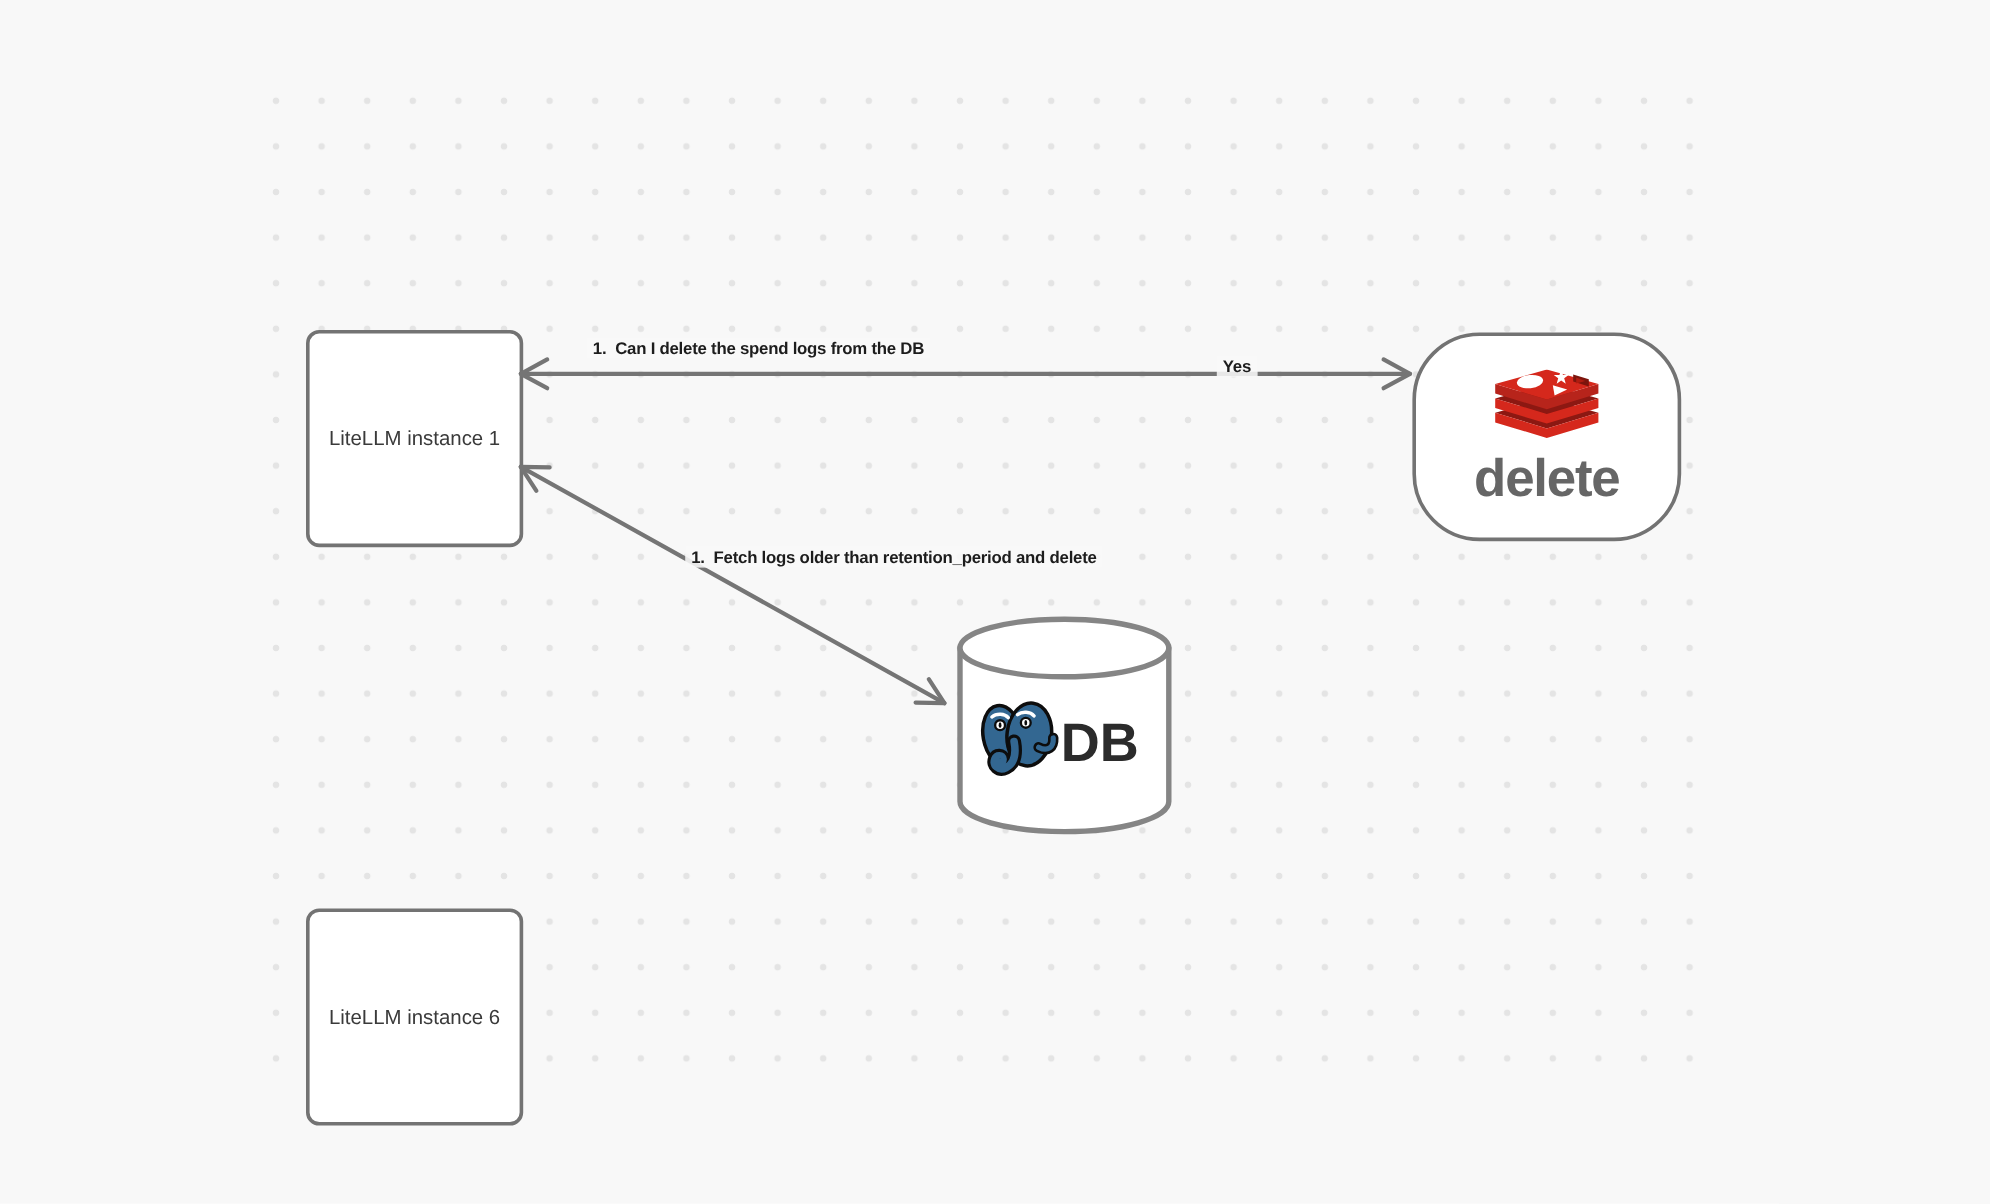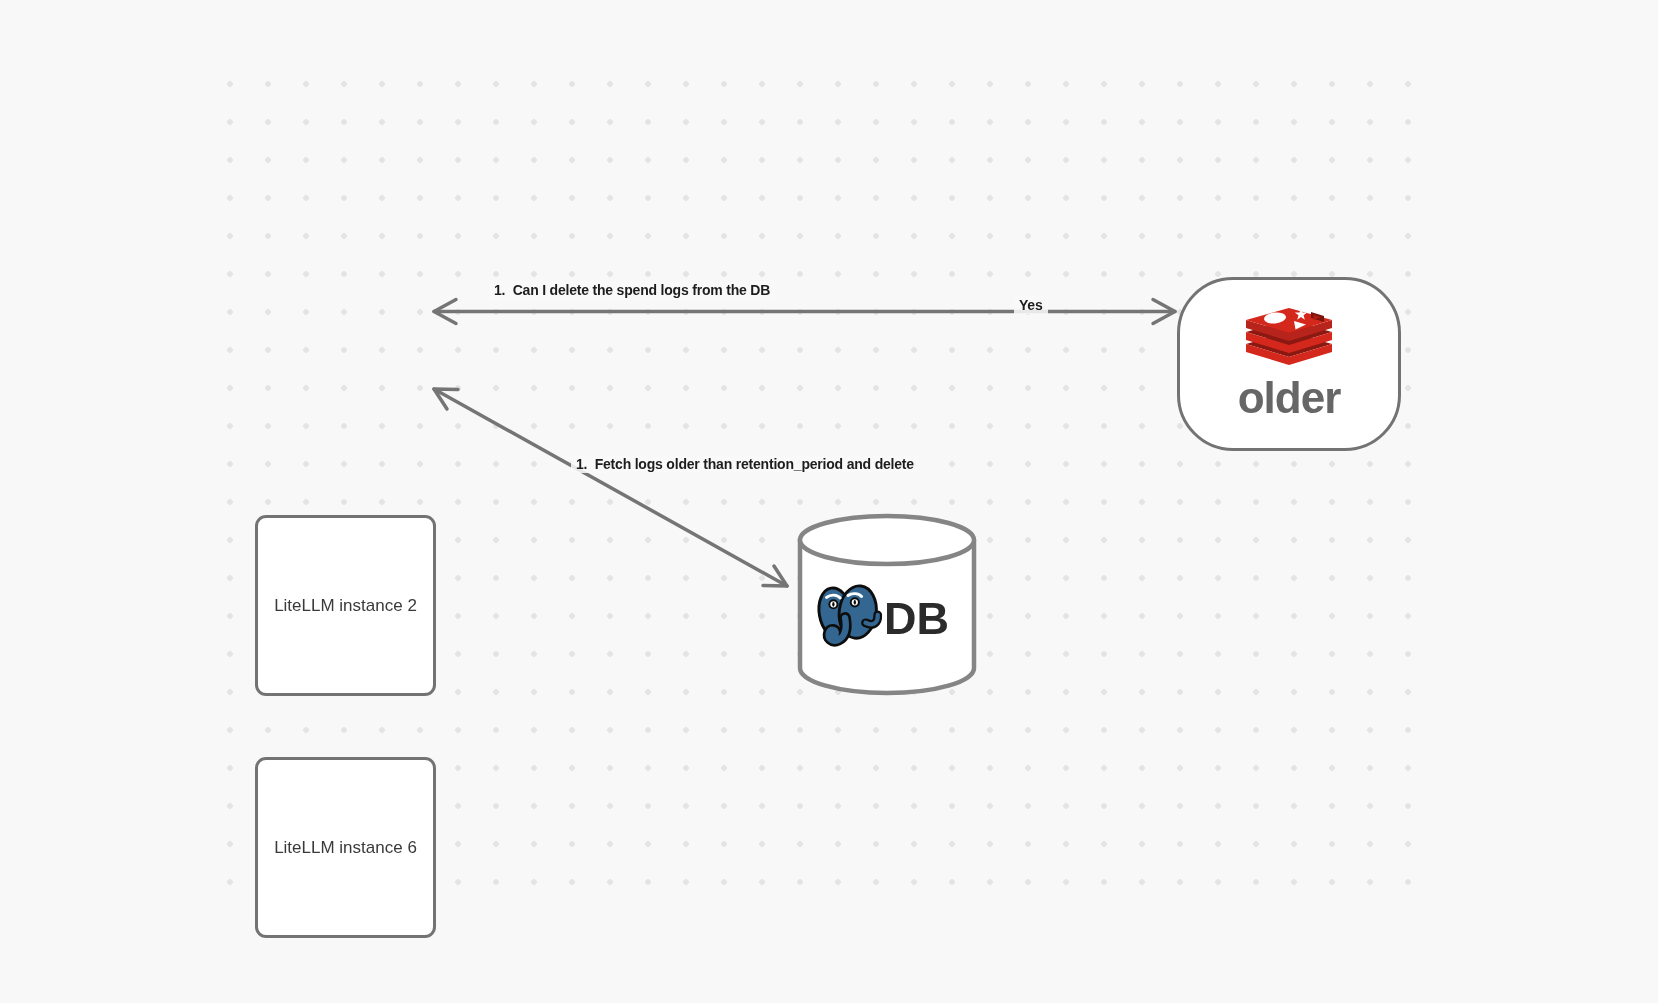--- a/index.html
+++ b/index.html
@@ -26,22 +26,22 @@
   .cyl-wrap{position:absolute;left:796px;top:512px;width:186px;height:188px;}
   .cyl-wrap .pg-icon{position:absolute;left:15px;top:66px;}
   .cyl-wrap .db-label{position:absolute;left:88px;top:84px;font-size:45px;font-weight:700;color:var(--db-text);line-height:1;}
 </style>
 </head>
 <body>
 
 <div class="canvas">
   <div class="dot-grid"></div>
 
-  <div class="inst-box" style="top:515px">
-    <span class="inst-label">LiteLLM instance 2</span>
+  <div class="inst-box" style="top:275px">
+    <span class="inst-label">LiteLLM instance 1</span>
   </div>
   <div class="inst-box" style="top:757px">
     <span class="inst-label">LiteLLM instance 6</span>
   </div>
 
   <div class="redis-node">
     <span>
       <svg width="88" height="62" viewBox="0 0 88 62">
 
         <g transform="translate(0,24)">
@@ -58,21 +58,21 @@
           <polygon points="1,12 1,20 44,33 87,20 87,12 44,25" fill="#b7241b"></polygon>
           <polygon points="44,0 87,12 44,25 1,12" fill="#d5281c"></polygon>
           <ellipse cx="30" cy="10" rx="11" ry="5.5" fill="#ffffff" transform="rotate(-6 30 10)"></ellipse>
           <polygon points="56,0 57.5,4.4 62.2,4.5 58.5,7.3 59.8,11.8 56,9.1 52.2,11.8 53.5,7.3 49.8,4.5 54.5,4.4" fill="#ffffff"></polygon>
           <polygon points="49,13 61,16.5 50.5,21.5" fill="#ffffff"></polygon>
           <polygon points="66,4 79,8 79,14 66,10" fill="#7c150d"></polygon>
           <polygon points="68.5,6.5 76,9.5 68.5,11.5" fill="#b01c10"></polygon>
         </g>
       </svg>
     </span>
-    <span class="redis-word">older</span>
+    <span class="redis-word">delete</span>
   </div>
 
   <div class="cyl-wrap">
     <svg width="182" height="188" viewBox="0 0 182 188">
       <path d="M4,28 L4,156 A87,25 0 0 0 178,156 L178,28 Z" fill="#ffffff" stroke="none"></path>
       <path d="M4,28 L4,156 A87,25 0 0 0 178,156 L178,28" fill="none" stroke="#858585" stroke-width="4.5" stroke-linecap="round"></path>
       <ellipse cx="91" cy="28" rx="87" ry="24" fill="#ffffff" stroke="#858585" stroke-width="4.5"></ellipse>
     </svg>
     <span class="pg-icon">
       <svg width="74" height="74" viewBox="0 0 76 76">

